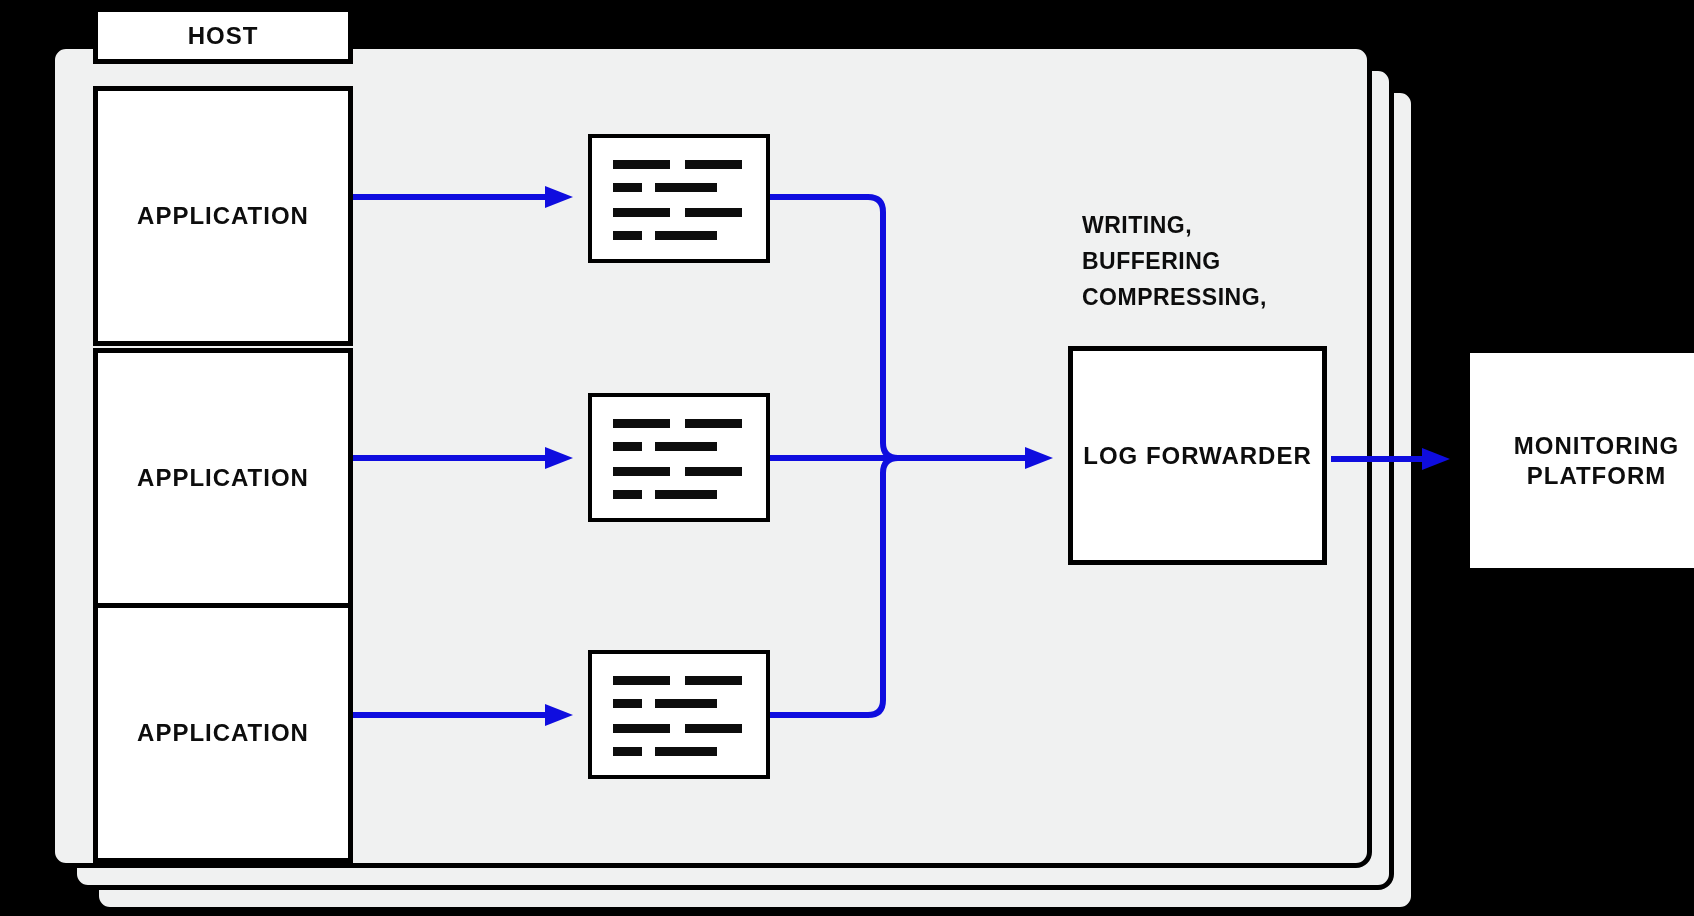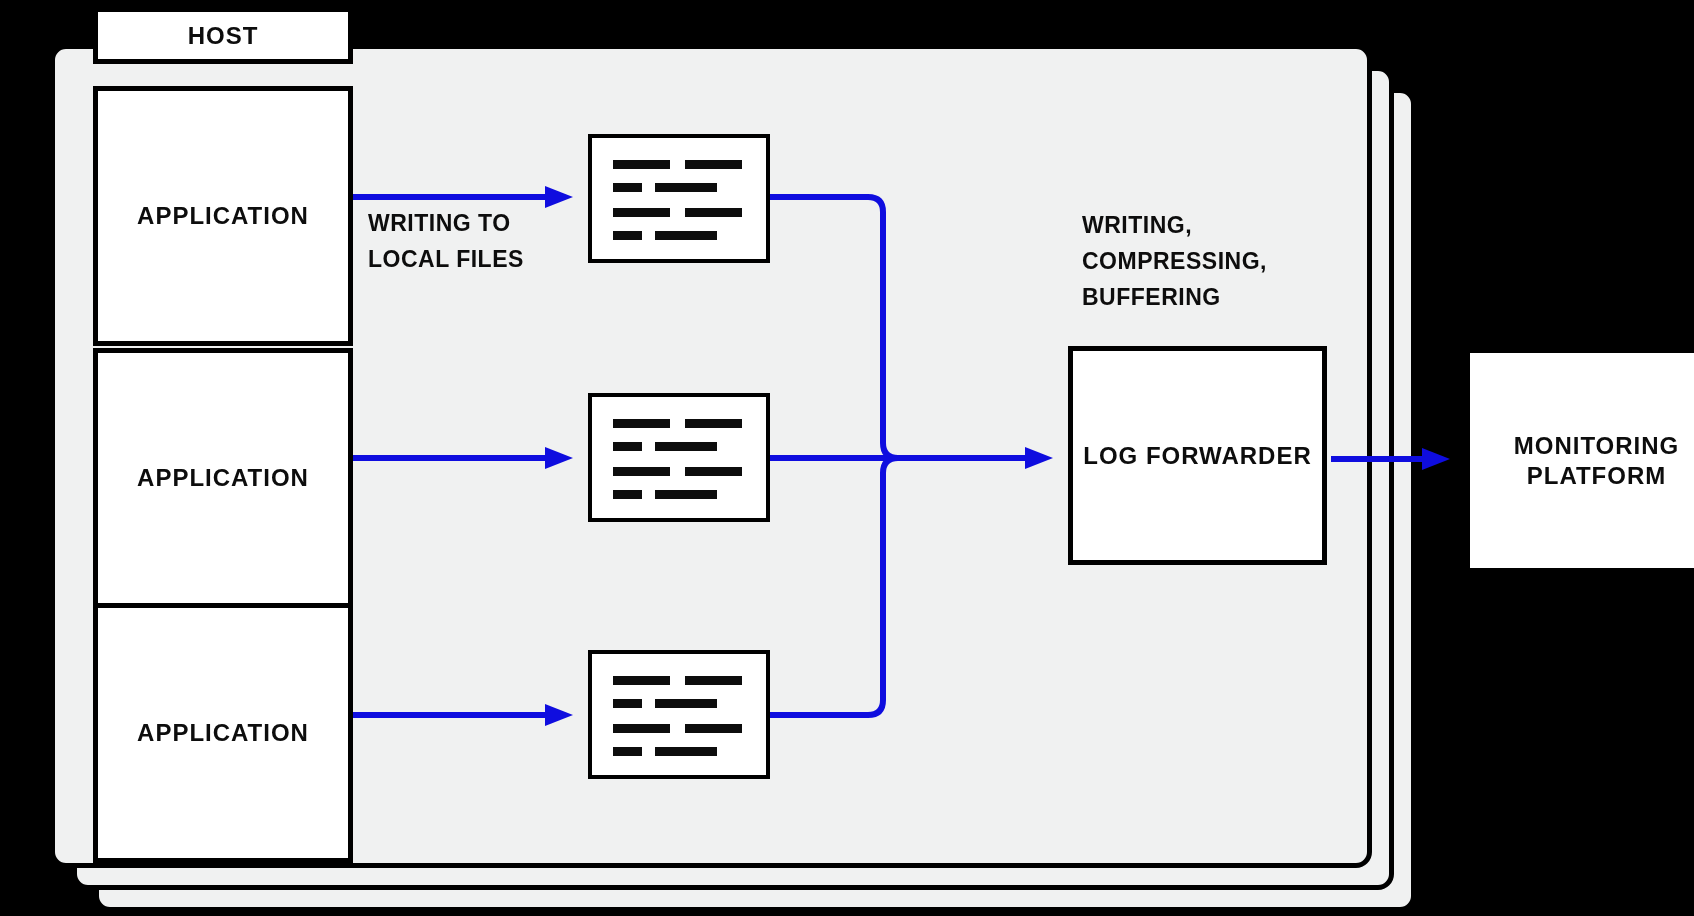--- a/index.html
+++ b/index.html
@@ -157,28 +157,24 @@
     <span class="dash dr1 da"></span>
       <span class="dash dr1 db"></span>
     <span class="dash dr2 dc"></span>
       <span class="dash dr2 dd"></span>
     <span class="dash dr3 da"></span>
       <span class="dash dr3 db"></span>
     <span class="dash dr4 dc"></span>
       <span class="dash dr4 dd"></span>
   </div>
 
-  <div class="note note-writing">
-    <span>WRITING TO</span>
-    <span>LOCAL FILES</span>
-  </div>
   <div class="note note-forwarder">
     <span>WRITING,</span>
+    <span>BUFFERING</span>
     <span>COMPRESSING,</span>
-    <span>BUFFERING</span>
   </div>
 
   <div class="node monitoring">
     <div>
       <span style="display:block">MONITORING</span>
       <span style="display:block">PLATFORM</span>
     </div>
   </div>
 
   <div class="node forwarder">

